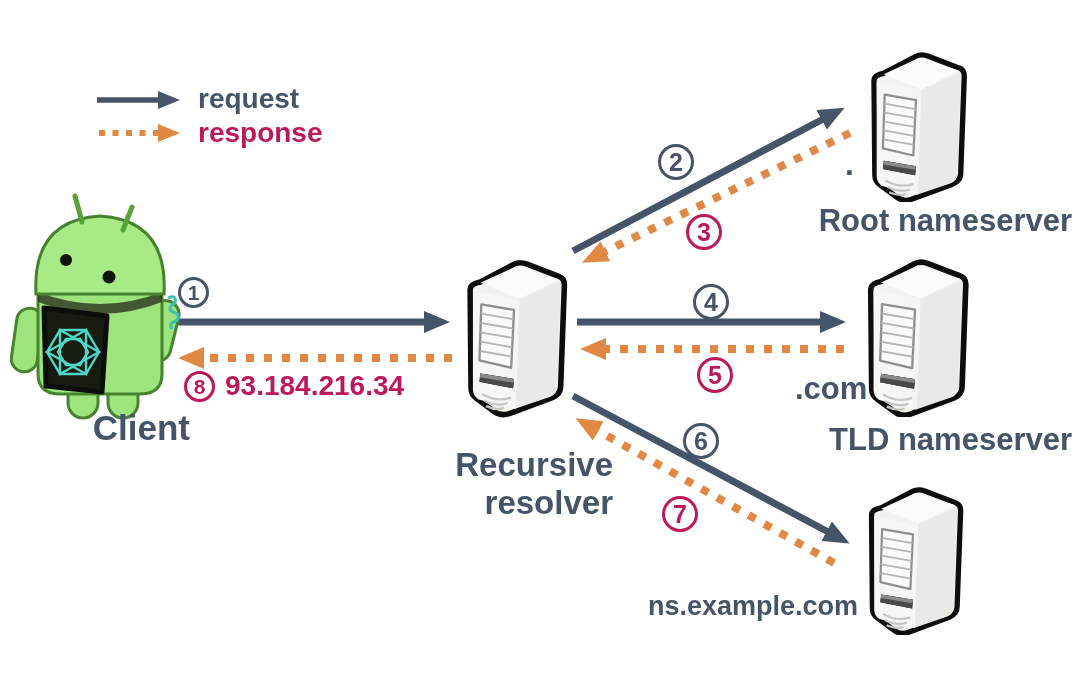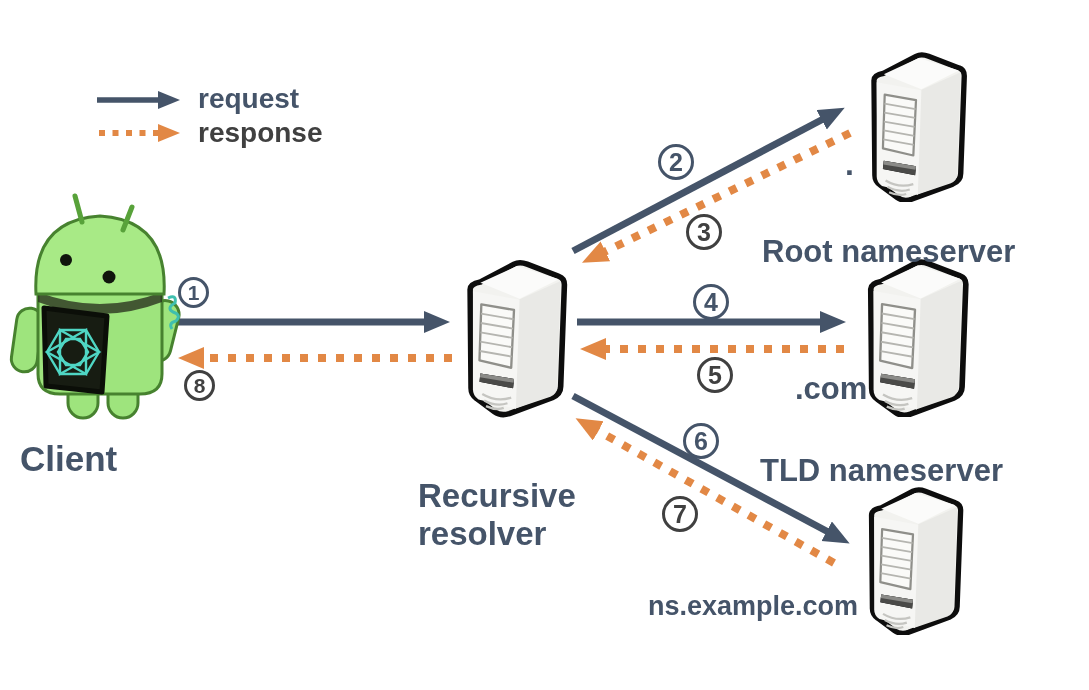--- a/index.html
+++ b/index.html
@@ -3,22 +3,22 @@
 <meta charset="utf-8">
 <style>
   html,body { margin:0; padding:0; background:#fff; }
   .canvas {
     position:relative; width:1089px; height:690px; background:#ffffff;
     font-family:"Liberation Sans", sans-serif; overflow:hidden;
   }
   .abs { position:absolute; }
   .lbl { font-weight:bold; color:#455469; }
   .slate { color:#455469; }
-  .orange { color:#404040; }
-  .center { text-align:left;margin-top:31px; }
+  .orange { color:#be185d; }
+  .center { text-align:right; }
   .cnum {
     display:inline-flex; align-items:center; justify-content:center;
     width:36px; height:36px; border:3.5px solid currentColor; border-radius:50%;
     font-weight:bold; font-size:25px; line-height:1; box-sizing:border-box;
   }
   .cnum.inline { width:31px; height:31px; border-width:3px; font-size:21px; }
   .msg { display:flex; align-items:center; gap:10px; font-weight:bold; font-size:29px; }
   .legend-row { display:flex; align-items:center; gap:15px; height:34px; }
   .legend-row .txt { font-weight:bold; font-size:28px; }
 </style>
@@ -137,20 +137,21 @@
     <div class="legend-row">
       <span class="txt orange">response</span>
     </div>
   </div>
 
   <div class="abs msg slate" style="left:178px;top:277px">
     <span class="cnum inline">1</span>
   </div>
   <div class="abs msg orange" style="left:184px;top:370px;font-size:28px">
     <span class="cnum inline">8</span>
+    <span>93.184.216.34</span>
   </div>
 
   <span class="abs cnum slate" style="left:658px;top:144px">2</span>
   <span class="abs cnum orange" style="left:686px;top:214px">3</span>
   <span class="abs cnum slate" style="left:693px;top:284px">4</span>
   <span class="abs cnum orange" style="left:697px;top:357px">5</span>
   <span class="abs cnum slate" style="left:683px;top:423px">6</span>
   <span class="abs cnum orange" style="left:662px;top:496px">7</span>
 
   <div class="abs lbl center" style="left:20px;top:408px;width:170px;font-size:35px">Client</div>

